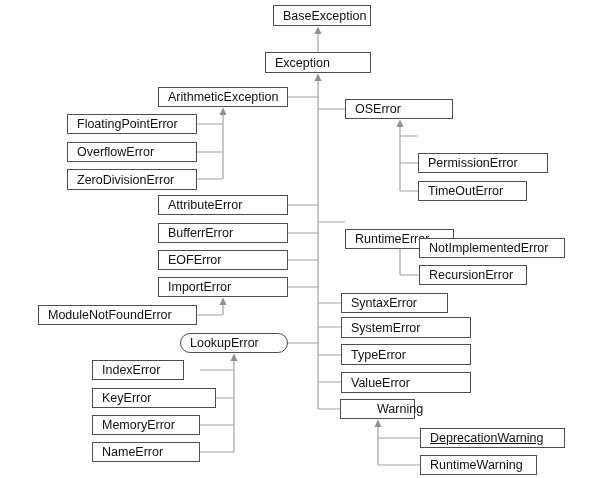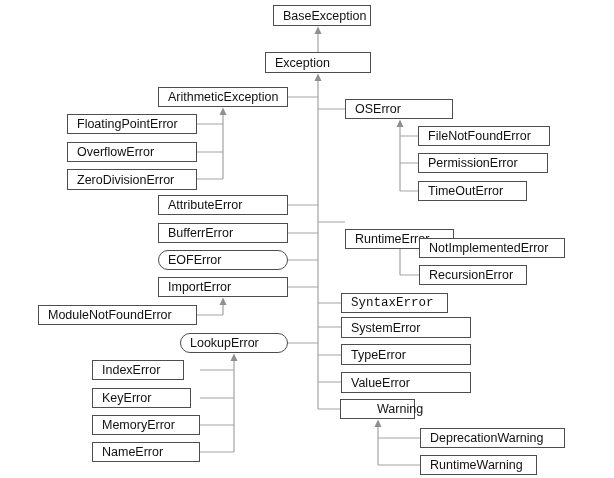--- a/index.html
+++ b/index.html
@@ -68,41 +68,40 @@
   <div class="node" style="left:273px; top:5px;   width:98px;  height:21px;">BaseException</div>
   <div class="node" style="left:265px; top:52px;  width:106px; height:21px;">Exception</div>
 
   <div class="node" style="left:158px; top:87px;  width:130px; height:20px;text-align:center;">ArithmeticException</div>
   <div class="node" style="left:67px;  top:114px; width:130px; height:20px;">FloatingPointError</div>
   <div class="node" style="left:67px;  top:142px; width:130px; height:20px;">OverflowError</div>
   <div class="node" style="left:67px;  top:169px; width:130px; height:21px;">ZeroDivisionError</div>
 
   <div class="node" style="left:158px; top:195px; width:130px; height:20px;">AttributeError</div>
   <div class="node" style="left:158px; top:223px; width:130px; height:20px;">BufferrError</div>
-  <div class="node" style="left:158px; top:250px; width:130px; height:20px;border-radius:10px;">EOFError</div>
+  <div class="node" style="left:158px; top:250px; width:130px; height:20px;">EOFError</div>
   <div class="node" style="left:158px; top:277px; width:130px; height:20px;">ImportError</div>
   <div class="node" style="left:38px;  top:305px; width:159px; height:20px;">ModuleNotFoundError</div>
 
   <div class="node" style="left:180px; top:333px; width:108px; height:20px;border-radius:10px;">LookupError</div>
   <div class="node" style="left:92px;  top:360px; width:92px; height:20px;">IndexError</div>
-  <div class="node" style="left:92px;  top:388px; width:99px; height:20px;">KeyError</div>
+  <div class="node" style="left:92px;  top:388px; width:124px; height:20px;">KeyError</div>
   <div class="node" style="left:92px;  top:415px; width:108px; height:20px;">MemoryError</div>
   <div class="node" style="left:92px;  top:442px; width:108px; height:20px;">NameError</div>
 
   <div class="node" style="left:345px; top:99px;  width:108px; height:20px;">OSError</div>
-  <div class="node" style="left:418px; top:126px; width:132px; height:20px;">FileNotFoundError</div>
   <div class="node" style="left:418px; top:153px; width:130px; height:20px;">PermissionError</div>
   <div class="node" style="left:418px; top:181px; width:109px; height:20px;">TimeOutError</div>
 
   <div class="node" style="left:345px; top:212px; width:109px; height:20px;margin-top:17px;">RuntimeError</div>
   <div class="node" style="left:419px; top:238px; width:146px; height:20px;">NotImplementedError</div>
   <div class="node" style="left:419px; top:265px; width:108px; height:20px;">RecursionError</div>
 
-  <div class="node" style="left:341px; top:293px; width:107px; height:20px;font-family:Liberation Mono, monospace;">SyntaxError</div>
+  <div class="node" style="left:341px; top:293px; width:107px; height:20px;">SyntaxError</div>
   <div class="node" style="left:341px; top:317px; width:130px; height:21px;">SystemError</div>
   <div class="node" style="left:341px; top:344px; width:130px; height:21px;">TypeError</div>
   <div class="node" style="left:341px; top:372px; width:130px; height:21px;">ValueError</div>
 
   <div class="node" style="left:340px; top:399px; width:75px;  height:20px;padding-left:36px;">Warning</div>
-  <div class="node" style="left:420px; top:428px; width:145px; height:20px;">DeprecationWarning</div>
+  <div class="node" style="left:420px; top:428px; width:145px; height:20px;text-decoration:underline;">DeprecationWarning</div>
   <div class="node" style="left:420px; top:455px; width:117px; height:20px;">RuntimeWarning</div>
 
 </div>
 
 </body></html>

